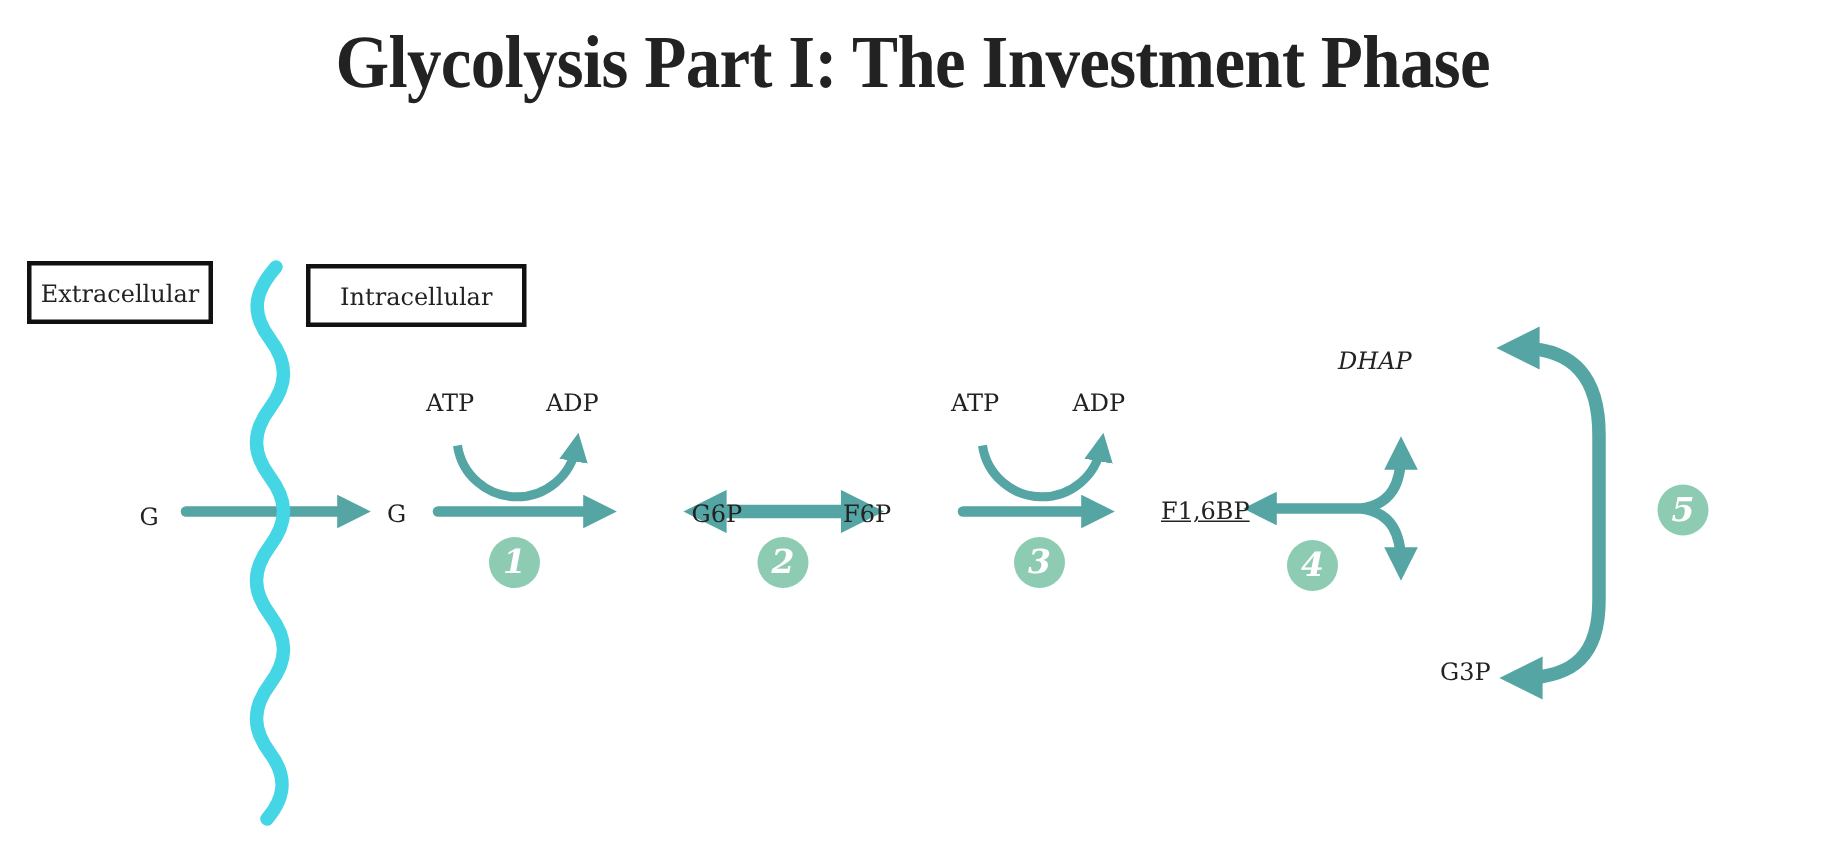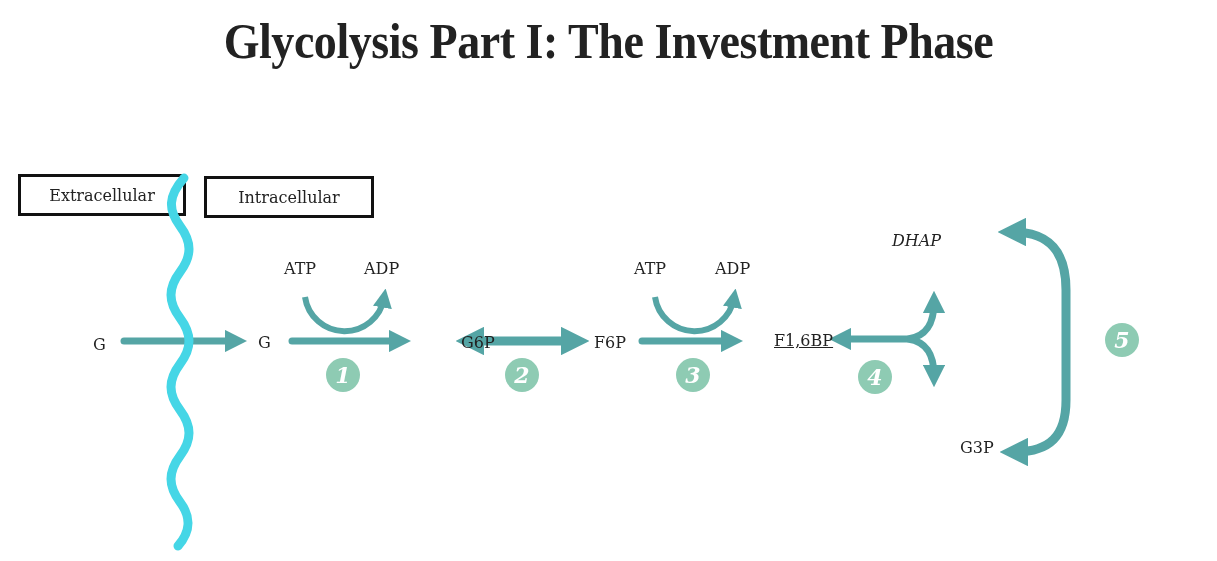--- a/index.html
+++ b/index.html
@@ -21,24 +21,24 @@
     font-style: italic; font-weight: bold; font-size: 22px;
     display: flex; align-items: center; justify-content: center;
   }
   svg.diagram { position: absolute; left: 0; top: 0; }
 </style>
 </head>
 <body>
 
 <div class="title">Glycolysis Part I: The Investment Phase</div>
 
-<div class="box" style="left:18px;top:174px;width:168px;height:42px;justify-content:center;">
+<div class="box" style="left:18px;top:174px;width:124px;height:42px;justify-content:center;">
   <span>Extracellular</span>
 </div>
-<div class="box" style="left:204px;top:176px;width:170px;height:42px;">
+<div class="box" style="left:204px;top:176px;width:147px;height:42px;">
   <span>Intracellular</span>
 </div>
 
 <svg class="diagram" width="1217" height="561" viewBox="0 0 1217 561">
   <defs>
     <marker id="ah" viewBox="0 0 10 10" refX="5" refY="5" markerWidth="3.2" markerHeight="3.2" orient="auto-start-reverse">
       <path d="M0,0 L10,5 L0,10 z" fill="#55a5a5"></path>
     </marker>
   </defs>
 
@@ -69,21 +69,21 @@
   </g>
 
   <g>
     <path d="M1012,232 C1050,232 1066,252 1066,290 L1066,400 C1066,436 1050,452 1014,452" fill="none" stroke="#55a5a5" stroke-width="9" marker-start="url(#ah)" marker-end="url(#ah)"></path>
   </g>
 </svg>
 
 <span class="lbl" style="left:93px;top:335px;">G</span>
 <span class="lbl" style="left:258px;top:333px;">G</span>
 <span class="lbl" style="left:416px;top:333px;margin-left:45px;">G6P</span>
-<span class="lbl" style="left:594px;top:333px;">F6P</span>
+<span class="lbl" style="left:562px;top:333px;">F6P</span>
 <span class="lbl" style="left:774px;top:331px;text-decoration:underline;">F1,6BP</span>
 <span class="lbl" style="left:892px;top:231px;font-style:italic;">DHAP</span>
 <span class="lbl" style="left:960px;top:438px;">G3P</span>
 
 <span class="lbl" style="left:284px;top:259px;">ATP</span>
 <span class="lbl" style="left:364px;top:259px;">ADP</span>
 <span class="lbl" style="left:634px;top:259px;">ATP</span>
 <span class="lbl" style="left:715px;top:259px;">ADP</span>
 
 <div class="badge" style="left:326px;top:358px;">1</div>

